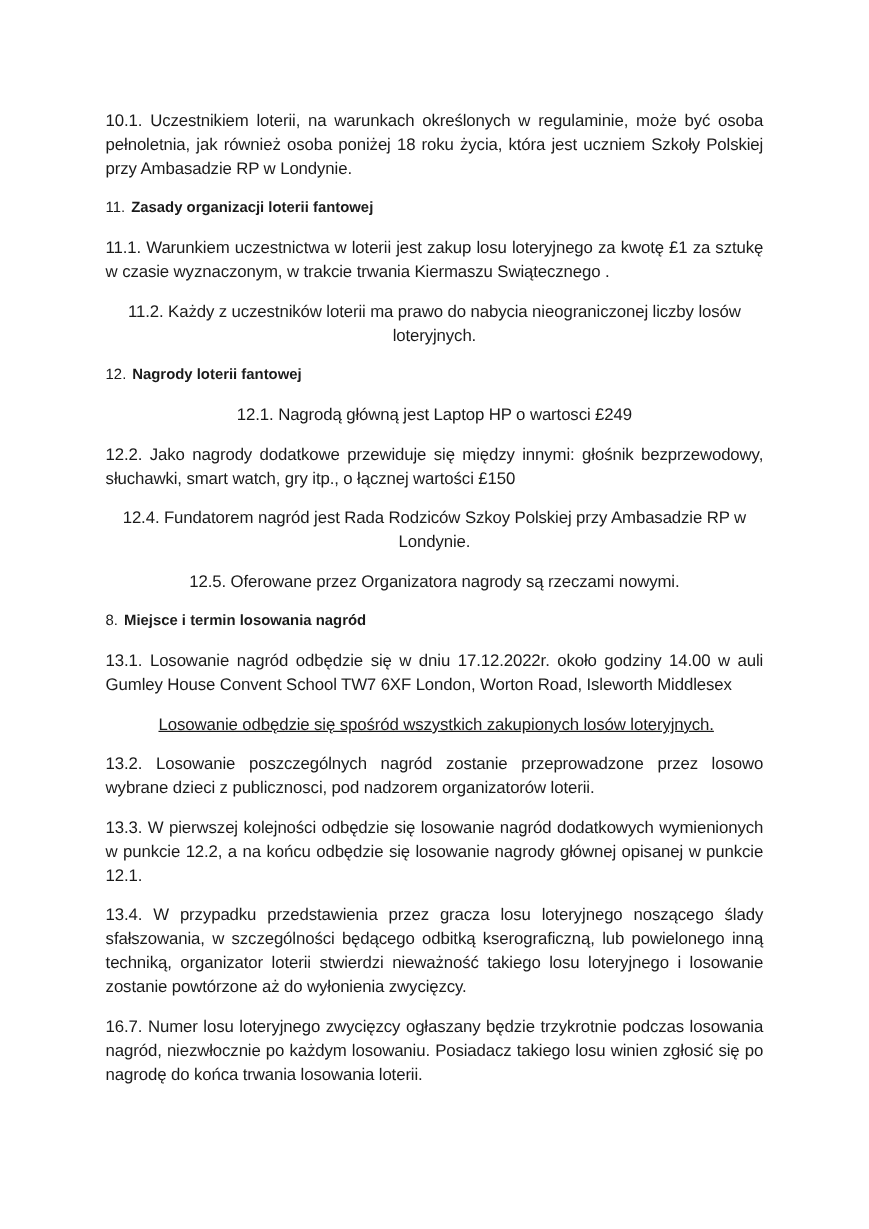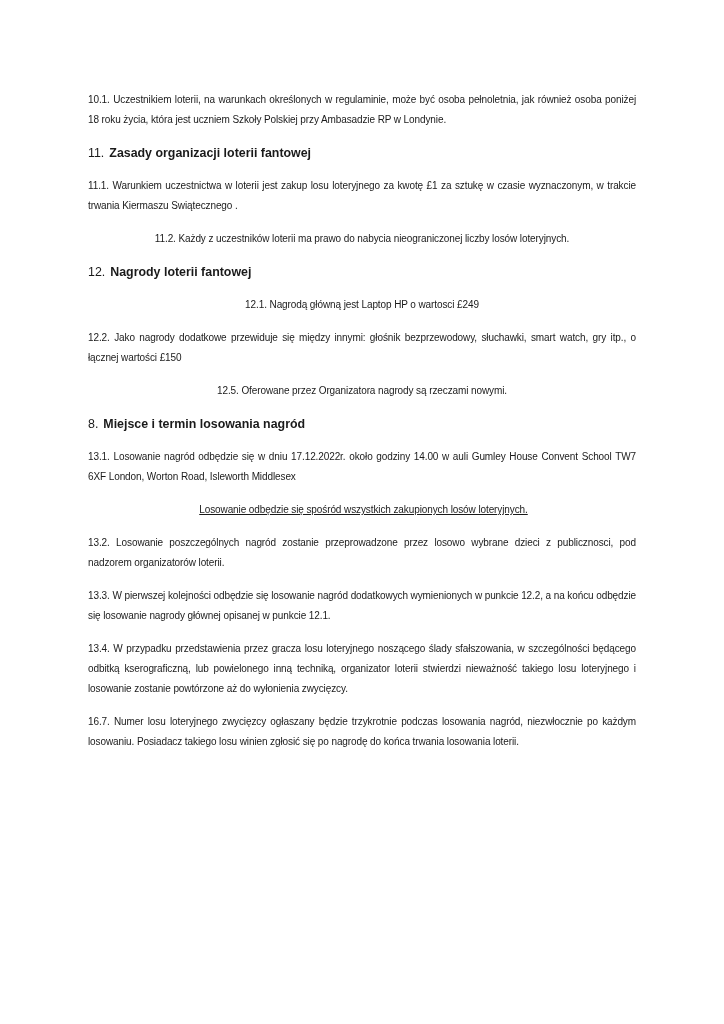--- a/index.html
+++ b/index.html
@@ -15,21 +15,21 @@
       font-family: "Liberation Sans", sans-serif;
       color: #1a1a1a;
     }
     .page {
       position: absolute;
       left: 88px;
       top: 90px;
       width: 548px;
     }
     .para {
-      font-size: 10px;
+      font-size: 14px;
       line-height: 20px;
       margin: 0 0 13px 0;
       text-align: justify;
       letter-spacing: -0.1px;
     }
     .para.left { text-align: center; }
     .heading {
       font-size: 12.4px;
       line-height: 20px;
       margin: 2px 0 13px 0;
@@ -48,20 +48,21 @@
     <span class="num">11.</span><span class="title">Zasady organizacji loterii fantowej</span>
   </p>
   <p class="para">11.1. Warunkiem uczestnictwa w loterii jest zakup losu loteryjnego za kwotę £1 za sztukę w czasie wyznaczonym, w trakcie trwania Kiermaszu Swiątecznego .</p>
   <p class="para left">11.2. Każdy z uczestników loterii ma prawo do nabycia nieograniczonej liczby losów loteryjnych.</p>
 
   <p class="heading">
     <span class="num">12.</span><span class="title">Nagrody loterii fantowej</span>
   </p>
   <p class="para left">12.1. Nagrodą główną jest Laptop HP o wartosci £249</p>
   <p class="para">12.2. Jako nagrody dodatkowe przewiduje się między innymi: głośnik bezprzewodowy, słuchawki, smart watch, gry itp., o łącznej wartości £150</p>
+  <p class="para left">12.4. Fundatorem nagród jest Rada Rodziców Szkoy Polskiej przy Ambasadzie RP w Londynie.</p>
   <p class="para left">12.5. Oferowane przez Organizatora nagrody są rzeczami nowymi.</p>
 
   <p class="heading">
     <span class="num">8.</span><span class="title">Miejsce i termin losowania nagród</span>
   </p>
   <p class="para">13.1. Losowanie nagród odbędzie się w dniu 17.12.2022r. około godziny 14.00 w auli Gumley House Convent School TW7 6XF London, Worton Road, Isleworth Middlesex</p>
   <p class="para left indent">Losowanie odbędzie się spośród wszystkich zakupionych losów loteryjnych.</p>
   <p class="para">13.2. Losowanie poszczególnych nagród zostanie przeprowadzone przez losowo wybrane dzieci z publicznosci, pod nadzorem organizatorów loterii.</p>
   <p class="para">13.3. W pierwszej kolejności odbędzie się losowanie nagród dodatkowych wymienionych w punkcie 12.2, a na końcu odbędzie się losowanie nagrody głównej opisanej w punkcie 12.1.</p>
   <p class="para">13.4. W przypadku przedstawienia przez gracza losu loteryjnego noszącego ślady sfałszowania, w szczególności będącego odbitką kserograficzną, lub powielonego inną techniką, organizator loterii stwierdzi nieważność takiego losu loteryjnego i losowanie zostanie powtórzone aż do wyłonienia zwycięzcy.</p>

